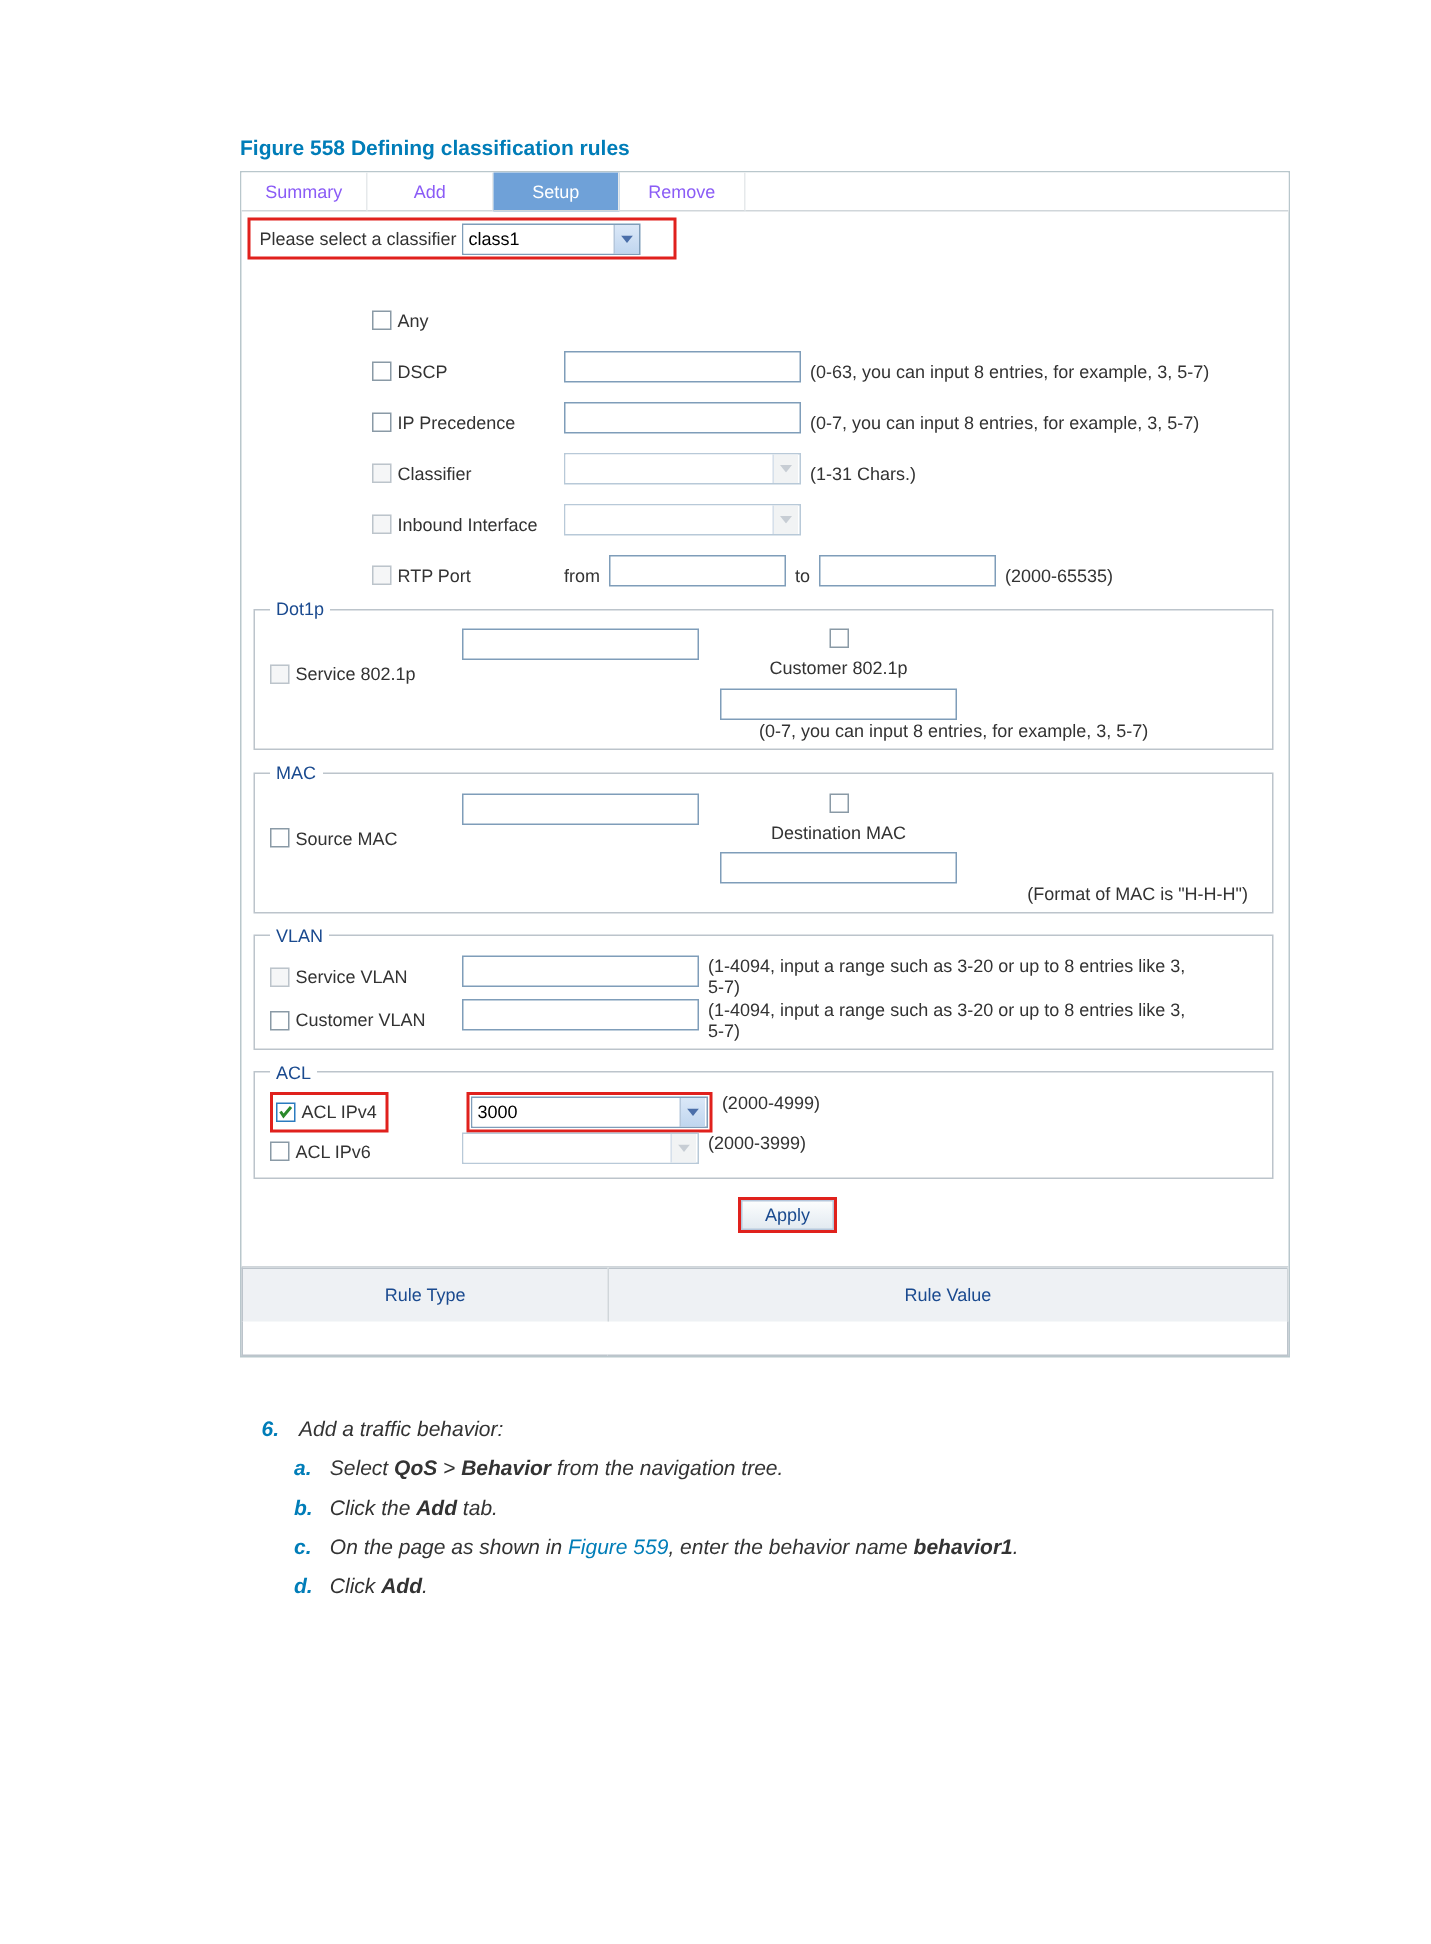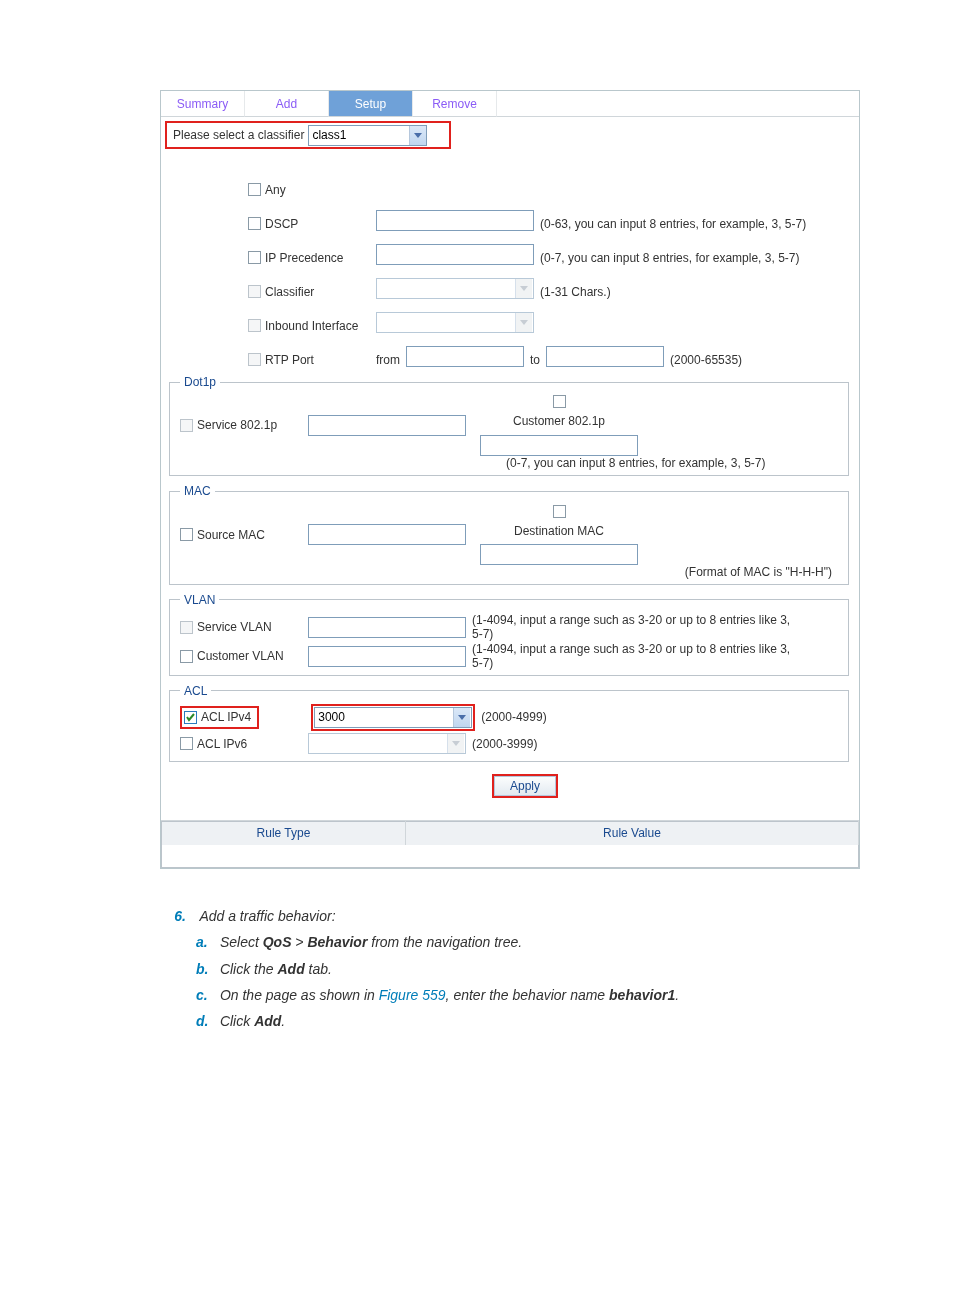--- a/index.html
+++ b/index.html
@@ -139,21 +139,20 @@
     padding: 6px 10px 4px 10px;
     margin: 8px 0 2px -32px;
   }
   fieldset legend {
     color: #1a4a8f;
     padding: 0 4px;
     font-size: 12px;
   }
   .fieldset-row {
     display: flex;
-    align-items: center;
     min-height: 26px;
     gap: 6px;
   }
   .right-col {
     display: flex;
     align-items: center;
     gap: 6px;
     margin-left: 8px;
     flex-direction: column;
   }
@@ -180,21 +179,21 @@
   .rule-table {
     width: 98%;
     margin: 0 auto 0;
     border: 1px solid #bcc4cb;
     border-top: 1px solid #bcc4cb;
   }
   .rule-table thead th {
     background: #eef1f4;
     color: #1a4a8f;
     font-weight: normal;
-    height: 24px;
+    height: 36px;
     border-right: 1px solid #d0d6da;
     font-size: 12px;
   }
   .rule-table tbody td {
     height: 22px;
   }
   
   .acl-hi {
     border: 2px solid #e0211d;
     padding: 1px;
@@ -233,20 +232,21 @@
     text-align: center;
     font-size: 13px;
     margin-top: 260px;
     color: #333;
   }
 </style>
 </head>
 <body>
 
 <div class="page">
+  <div class="figure-caption">Figure 558 Defining classification rules</div>
 
   <div class="screenshot">
 
     <div class="tabs">
       <div class="tab">Summary</div>
       <div class="tab">Add</div>
       <div class="tab active">Setup</div>
       <div class="tab">Remove</div>
       <div class="hr-top"></div>
     </div>

